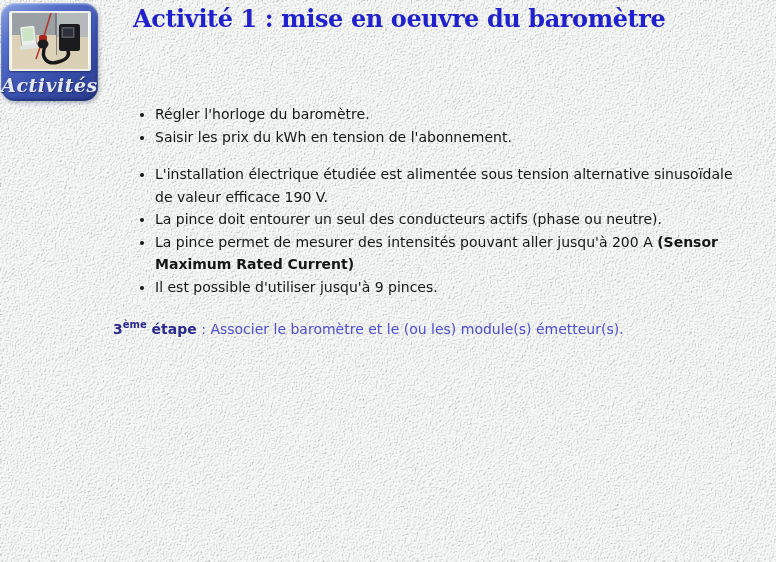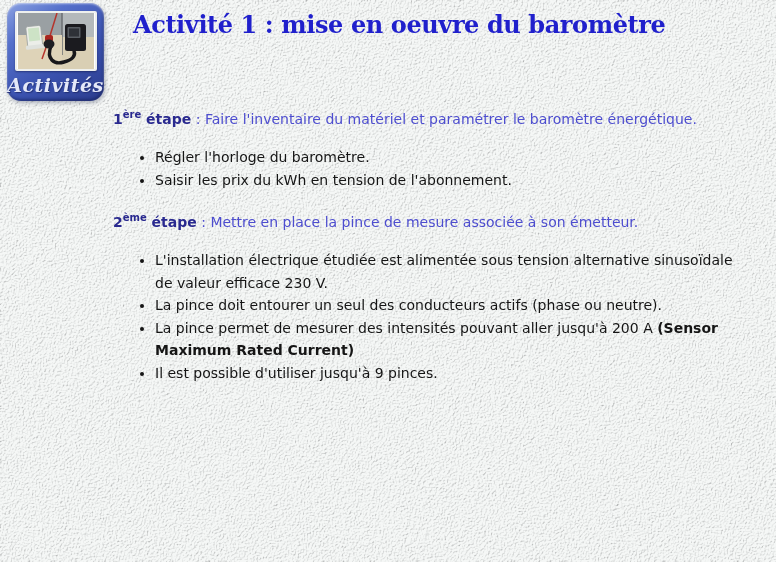--- a/index.html
+++ b/index.html
@@ -6,21 +6,21 @@
   body{
     width:776px;height:562px;
     font-family:"DejaVu Sans",sans-serif;
     background:var(--bg,#d6d9d3);
     overflow:hidden;
   }
   .page{position:relative;width:776px;height:562px;overflow:hidden;}
   .texture{position:absolute;left:0;top:0;z-index:0;}
   
   .activ-btn{
-    position:absolute;left:7px;top:3px;width:97px;height:98px;z-index:2;
+    position:absolute;left:1px;top:3px;width:97px;height:98px;z-index:2;
     border-radius:14px;
     background:linear-gradient(145deg,#8ba2e2 0%,#5570cb 26%,#3a51ae 62%,#2b3c8d 100%);
     box-shadow:inset 0 1px 2px rgba(255,255,255,.55), inset -1px -2px 3px rgba(10,20,70,.45), 1px 2px 4px rgba(40,50,80,.35);
     display:flex;flex-direction:column;align-items:center;
     cursor:pointer;text-decoration:none;
   }
   .photo{
     margin-top:8px;width:78px;height:56px;
     background:#ffffff;border:2px solid #eef0ee;border-radius:2px;
     box-shadow:0 1px 2px rgba(0,0,40,.4);
@@ -28,21 +28,21 @@
   }
   .activ-label{
     margin-top:3px;
     font-family:"DejaVu Serif",serif;font-style:italic;font-weight:bold;
     font-size:19px;color:#e4e8f8;
     text-shadow:1px 1px 1px #222f74;
     letter-spacing:.5px;
   }
   
   .title{
-    position:absolute;left:133px;top:10px;z-index:1;margin:0;
+    position:absolute;left:133px;top:4px;z-index:1;margin:0;
     font-family:"DejaVu Serif",serif;font-weight:bold;
     font-size:24px;letter-spacing:-0.4px;
     color:var(--title,#2020cc);
     white-space:nowrap;
   }
   
   .content{
     position:absolute;left:113px;top:88px;width:660px;z-index:1;
     font-size:14px;line-height:22.5px;color:var(--body,#151515);
   }
@@ -104,37 +104,36 @@
       </svg>
     </span>
     <span class="activ-label">Activités</span>
   </a>
 
   <h1 class="title">Activité 1 : mise en oeuvre du baromètre</h1>
 
   <div class="content">
     <div id="sections">
   <section class="step">
-    <p class="step-heading"><b class="step-label"><span class="n">1</span><sup class="suf">ère</sup><span class="word"> étape</span></b><span class="sep"> : </span><span class="desc">Faire l'inventaire du matériel et paramétrer le baromètre énergétique.</span></p>
     <ul class="bullets">
             <li><span>Régler l'horloge du baromètre.</span></li>
             <li><span>Saisir les prix du kWh en tension de l'abonnement.</span></li>
           </ul>
   </section>
 
   <section class="step">
-    <p class="step-heading"><b class="step-label"><span class="n">2</span><sup class="suf">ème</sup><span class="word"> étape</span></b><span class="sep"> : </span><span class="desc">Mettre en place la pince de mesure associée à son émetteur.</span></p>
     <ul class="bullets">
             <li><span>L'installation électrique étudiée est alimentée sous tension alternative sinusoïdale
-de valeur efficace 230 V.</span></li>
+de valeur efficace 190 V.</span></li>
             <li><span>La pince doit entourer un seul des conducteurs actifs (phase ou neutre).</span></li>
             <li><span>La pince permet de mesurer des intensités pouvant aller jusqu'à 200 A </span><b>(Sensor
 Maximum Rated Current)</b></li>
             <li><span>Il est possible d'utiliser jusqu'à 9 pinces.</span></li>
           </ul>
   </section>
 
   <section class="step">
+    <p class="step-heading"><b class="step-label"><span class="n">3</span><sup class="suf">ème</sup><span class="word"> étape</span></b><span class="sep"> : </span><span class="desc">Associer le baromètre et le (ou les) module(s) émetteur(s).</span></p>
   </section>
 </div>
   </div>
 
 </div>
 
 </body></html>

